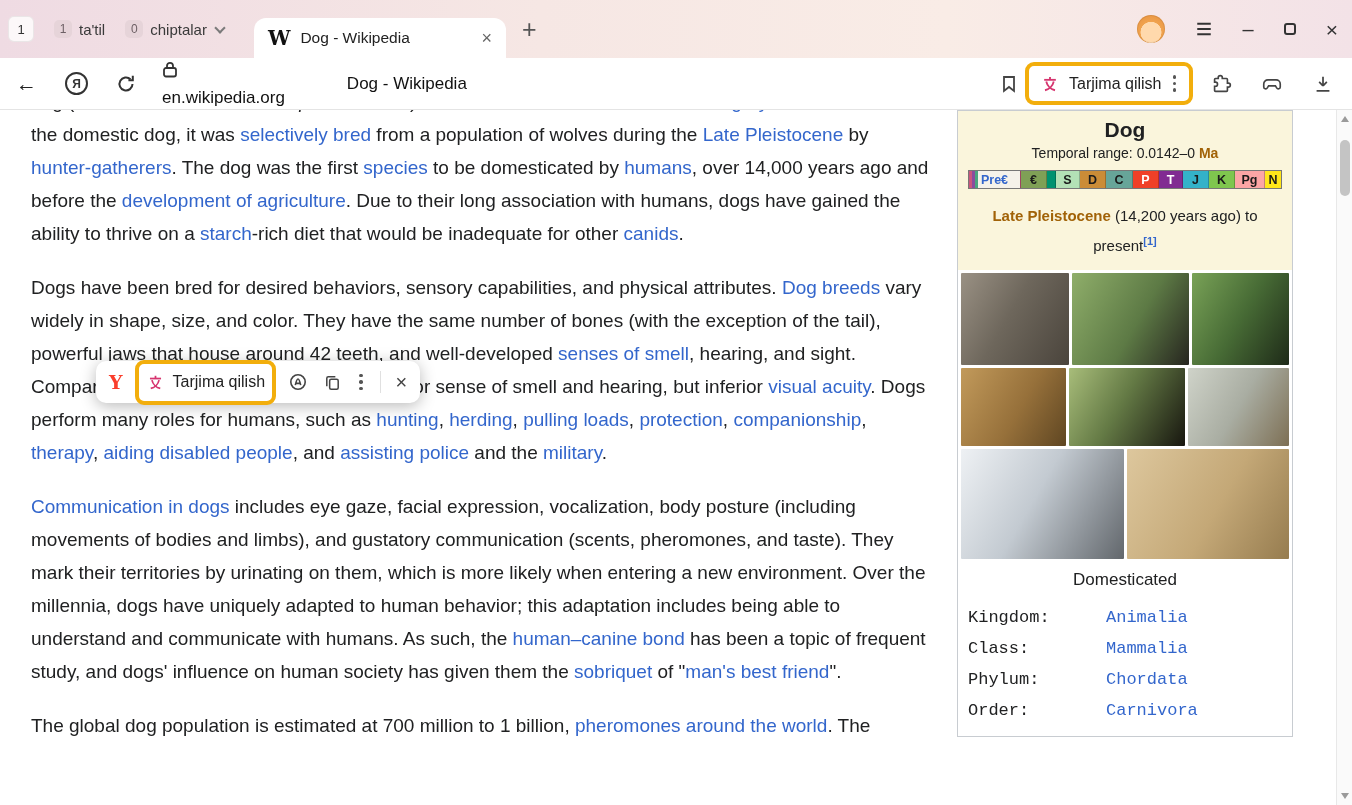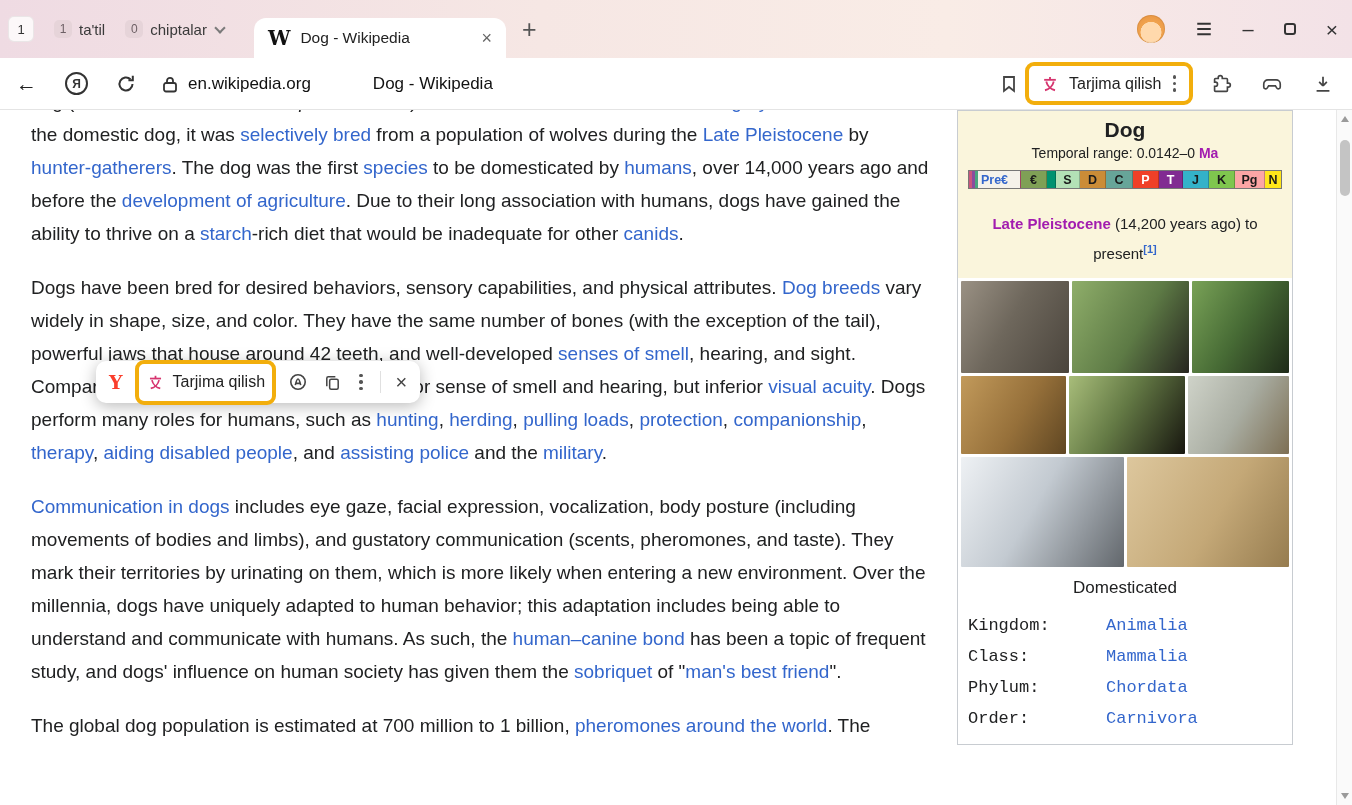--- a/index.html
+++ b/index.html
@@ -33,51 +33,51 @@
   .win-close { font-size:21px; color:#333; line-height:1; }
   .iconbtn { display:flex; align-items:center; justify-content:center; cursor:pointer; }
 
   
   .addressbar { height:52px; background:#fff; display:flex; align-items:center; padding:0 18px 0 16px;
     border-bottom:1px solid #e4e4e4; position:relative; z-index:10; }
   .back-arrow { font-size:21px; color:#222; }
   .ya-circle { width:23px; height:23px; border:2px solid #333; border-radius:50%; display:flex;
     align-items:center; justify-content:center; font-size:12px; font-weight:700; color:#333; }
   .ab-gap { margin-left:28px; }
-  .site { display:flex; align-items:center; gap:10px; margin-left:26px; }
+  .site { display:flex; gap:10px; margin-left:26px;flex-direction:column; }
   .domain { font-size:17px; color:#111; }
   .page-title { margin-left:62px; font-size:17px; color:#111; }
   .ab-spacer { flex:1; }
   .ab-translate { display:flex; align-items:center; gap:9px; padding:4px 12px; position:relative; margin:0 10px; }
   .ab-translate .label { font-size:16px; color:#222; }
   .annotate { position:absolute; top:-7px; bottom:-7px; left:-3px; right:-3px;
     border:4px solid #f2ae0c; border-radius:9px; pointer-events:none; z-index:60; }
   .kebab { display:inline-flex; flex-direction:column; gap:3px; padding:2px; cursor:pointer; }
   .kebab i { width:3.5px; height:3.5px; background:#555; border-radius:50%; display:block; }
   .ab-right { display:flex; align-items:center; gap:28px; margin-left:10px; }
 
   
   .content { display:flex; height:695px; padding:0 58px 0 31px; overflow:hidden; position:relative; }
   .article { flex:1; max-width:902px; }
   .article p { font-size:19px; line-height:33px; color:#202122; margin:0 0 21px; }
   .article p:first-child { margin-top:-25px; }
   .seg-bold { font-weight:400;text-align:right; }
   .seg-italic { font-style:italic; }
   .seg-link { color:#3366cc; cursor:pointer; }
-  .seg-linkbold { color:#a21caf; font-weight:700; cursor:pointer; }
+  .seg-linkbold { color:#a16207; font-weight:700; cursor:pointer; }
   .seg-selected { background:#2a7cf0; color:#fff; }
   .seg-sup { vertical-align:super; font-size:11px; color:#3366cc; font-weight:700; }
 
   
   .infobox { width:336px; margin-left:24px; background:#f8f9fa; border:1px solid #c8ccd1;
     font-size:16px; color:#202122; height:fit-content; }
   .ib-top { background:#faf5dc; padding-bottom:8px; }
   .ib-title { font-size:21px; font-weight:700; text-align:center; padding:7px 0 3px; }
   .ib-temporal { text-align:center; font-size:14px; }
-  .ib-timescale { display:flex; height:19px; margin:9px 10px 20px; border:1px solid #777; background:#fff;justify-content:flex-end; }
+  .ib-timescale { display:flex; height:19px; margin:9px 10px 12px; border:1px solid #777; background:#fff;justify-content:flex-end; }
   .ts-seg { display:flex; align-items:center; justify-content:center; font-size:12.5px; font-weight:700;
     border-right:1px solid rgba(0,0,0,.22); overflow:hidden; white-space:nowrap; }
   .ts-seg:last-child { border-right:none; flex-grow:1 !important; }
   .ib-range { text-align:center; font-size:15px; padding:1px 10px 2px; line-height:1.9; }
   .ib-photos { background:#fff; padding:3px; }
   .ph-row { display:flex; gap:3px; margin-bottom:3px; }
   .ph-row:last-child { margin-bottom:0; }
   .ph { border-radius:1px; }
   .ib-header { background:#e9eac2; color:#3366cc; font-weight:700; text-align:center; font-size:17px;
     padding:5px 0; position:relative; cursor:pointer; }

